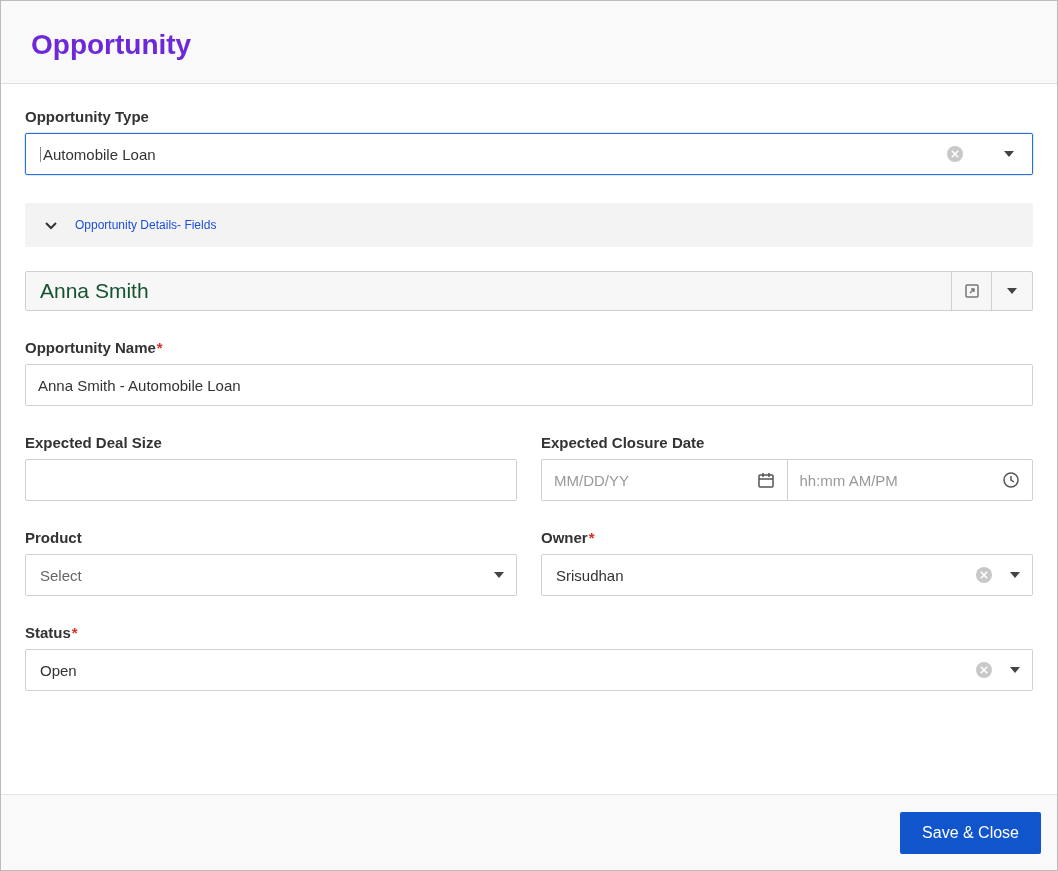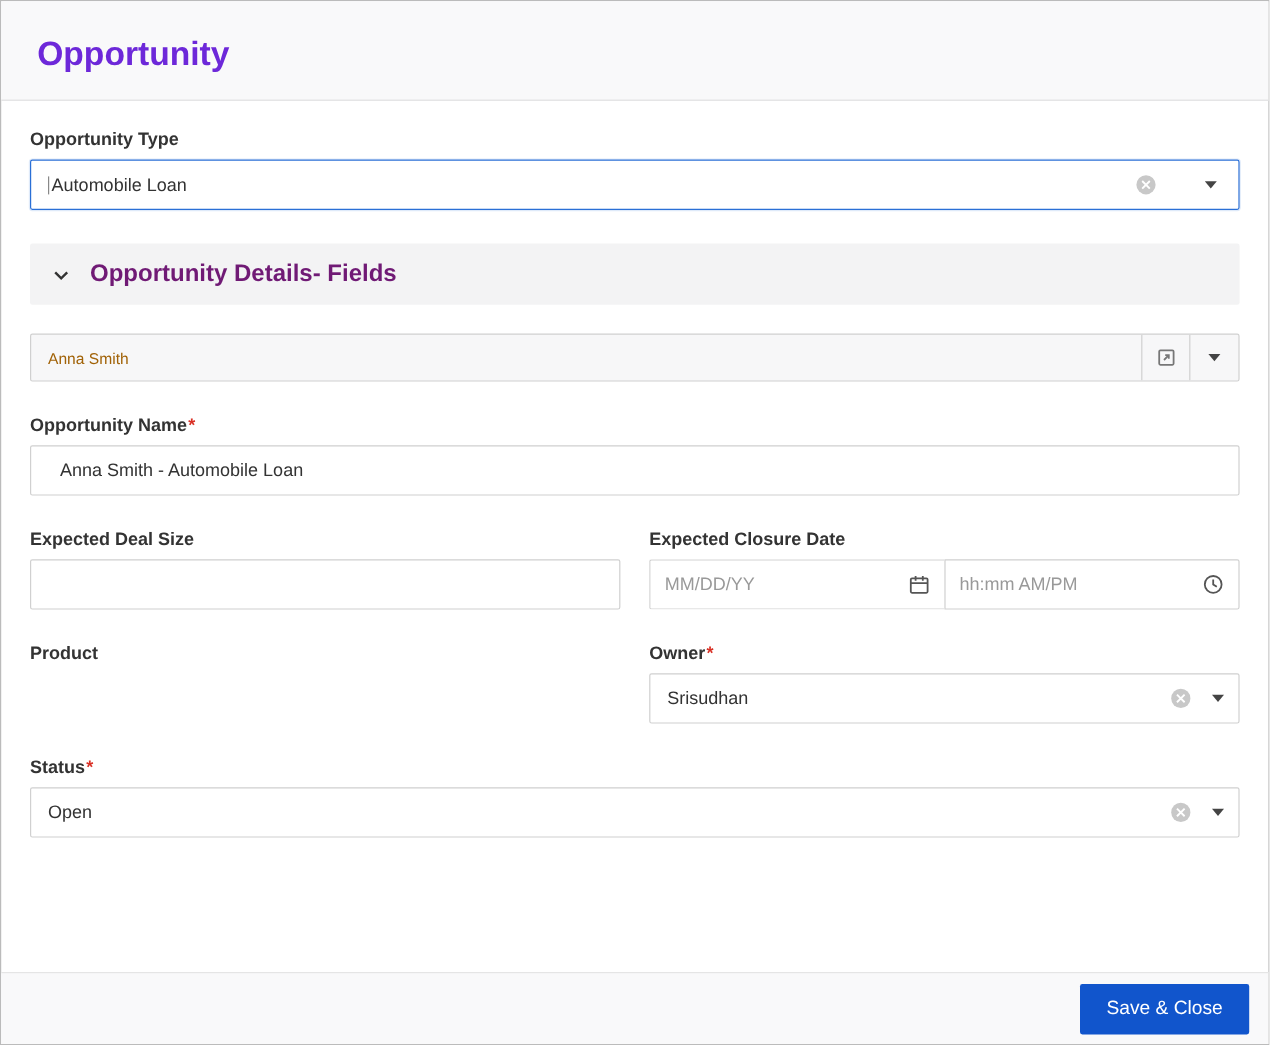--- a/index.html
+++ b/index.html
@@ -91,40 +91,40 @@
     display: flex;
     align-items: center;
     margin-bottom: 24px;
     cursor: pointer;
   }
   .section-header .chevron {
     margin-right: 16px;
     color: #333;
   }
   .section-header .title {
-    font-weight: 700;
-    font-size: 20px;
-    color: #701a75;
+    font-weight: 400;
+    font-size: 12px;
+    color: #1d4ed8;
   }
   
   .lookup {
     display: flex;
     border: 1px solid #d0d0d0;
     border-radius: 2px;
     height: 40px;
     background: #f7f7f8;
     overflow: hidden;
   }
   .lookup-value {
     flex: 1;
     padding: 0 14px;
     display: flex;
     align-items: center;
-    font-size: 13px;
-    color: #a16207;
+    font-size: 21px;
+    color: #14532d;
     border-right: 1px solid #d0d0d0;
   }
   .lookup-open {
     width: 40px;
     display: flex;
     align-items: center;
     justify-content: center;
     border-right: 1px solid #d0d0d0;
     cursor: pointer;
   }
@@ -134,21 +134,21 @@
     align-items: center;
     justify-content: center;
     cursor: pointer;
   }
   
   .text-input {
     width: 100%;
     height: 42px;
     border: 1px solid #d0d0d0;
     border-radius: 2px;
-    padding: 0 24px;
+    padding: 0 12px;
     font-size: 15px;
     color: #333;
     background: #fff;
   }
   .text-input::placeholder { color: #999; }
   
   .row-2 {
     display: flex;
     gap: 24px;
   }
@@ -198,21 +198,21 @@
     color: #666;
     font-size: 15px;
     cursor: pointer;
   }
   .select-box .sv { flex: 1; }
   .select-clearable .sv { color: #333; }
   
   .footer {
     position: absolute;
     bottom: 0; left: 0; right: 0;
-    height: 60px;
+    height: 76px;
     background: #f9f9fa;
     border-top: 1px solid #e5e5e5;
     display: flex;
     align-items: center;
     justify-content: flex-end;
     padding: 0 16px;
   }
   .primary-btn {
     background: #1155cc;
     color: #fff;
@@ -307,20 +307,24 @@
               </svg>
             </span>
           </div>
         </div>
       </div>
     </div>
 
     <div class="row-2 field-group">
       <div class="col">
         <label class="field-label">Product</label>
+        <div class="select-box">
+          <span class="sv">Select</span>
+          <span class="caret-down" style="margin:0"></span>
+        </div>
       </div>
       <div class="col">
         <label class="field-label">
           <span>Owner</span><span class="required-star">*</span>
         </label>
         <div class="select-box select-clearable">
           <span class="sv">Srisudhan</span>
           <span class="clear-icon" style="margin-right:18px">
             <svg width="8" height="8" viewBox="0 0 10 10">
                 <path d="M1 1 L9 9 M9 1 L1 9" stroke="#fff" stroke-width="2"></path>

